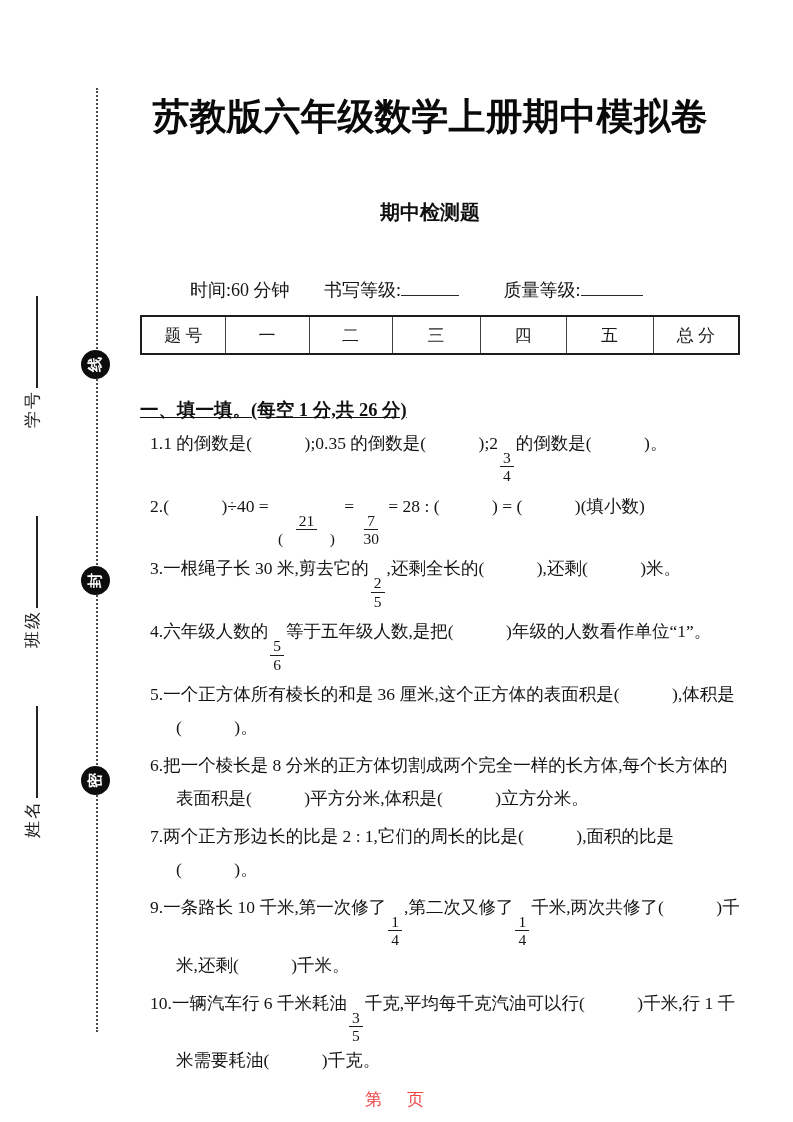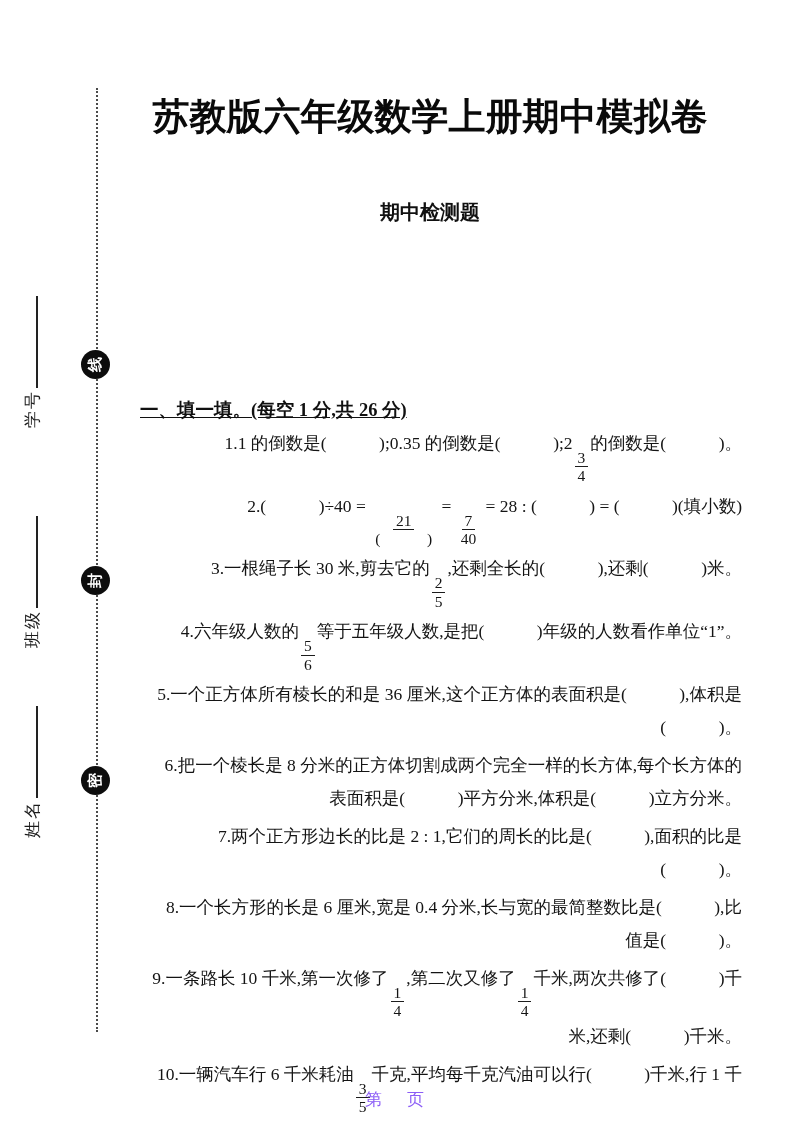--- a/index.html
+++ b/index.html
@@ -34,28 +34,28 @@
     border-collapse:collapse;table-layout:fixed;border:2.5px solid #1c1c1c;
     font-size:17px;color:#1a1a1a;}
   .score-table td{border:1px solid #3f3f3f;text-align:center;padding:0;}
   .score-table tr.hdr td{height:36px;}
   .score-table tr.scr td{height:32px;}
   
   .section-heading{position:absolute;left:140px;top:397px;font-size:18.5px;
     font-weight:bold;color:#101010;text-decoration:underline;}
   .questions{position:absolute;left:150px;top:427px;width:592px;
     font-size:17.5px;line-height:33px;color:#141414;}
-  .question{padding-left:26px;text-indent:-26px;margin-bottom:5px;text-align:right;}
+  .question{padding-left:26px;text-indent:-26px;margin-bottom:5px;}
   .frac{display:inline-flex;flex-direction:column;align-items:center;
     vertical-align:-14px;line-height:1.12;font-size:15.5px;margin:0 2px;text-indent:0;}
   .frac .num{padding:0 3px;border-bottom:1.5px solid #1c1c1c;}
   .frac .den{padding:0 3px;}
   
   .footer{position:absolute;left:0;top:1088px;width:793px;text-align:center;
-    font-size:17px;letter-spacing:4px;color:#8b5cf6;}
+    font-size:17px;letter-spacing:4px;color:#ef4444;}
 </style>
 </head>
 <body>
 
 <div class="page">
 
   <div class="seal-dotted"></div>
 
   <div class="margin-label" style="left:44px;top:405px;">
     <span>学号</span><span class="mlabel-line"></span>
@@ -73,60 +73,73 @@
   <div class="seal-badge" style="left:81px;top:566px;">
     <span>封</span>
   </div>
   <div class="seal-badge" style="left:81px;top:766px;">
     <span>密</span>
   </div>
 
   <h1 class="title">苏教版六年级数学上册期中模拟卷</h1>
   <h2 class="subtitle">期中检测题</h2>
 
+  <div class="info-row">
+    <span class="info-item">时间:60 分钟</span>
+    <span class="info-item"><span>书写等级:</span><span class="blank-line"></span></span>
+    <span class="info-item q" style="margin-left:10px;"><span>质量等级:</span><span class="blank-line" style="width:62px;"></span></span>
+  </div>
 
   <table class="score-table">
     <colgroup>
       <col style="width:84px;">
         <col style="width:84px;">
         <col style="width:83px;">
       <col style="width:88px;">
         <col style="width:86px;">
         <col style="width:87px;">
         <col style="width:86px;">
     </colgroup>
     <tbody>
+        <tr class="hdr">
+      <td>题  号</td>
+      <td>一</td>
+      <td>二</td>
+      <td>三</td>
+      <td>四</td>
+      <td>五</td>
+      <td>总  分</td>
+    </tr>
   </tbody>
     </table>
 
   <div class="section-heading">一、填一填。(每空 1 分,共 26 分)</div>
   <div class="questions">
       <div class="question">1.1 的倒数是(　　　);0.35 的倒数是(　　　);2<span class="frac">
           <span class="num">3</span>
           <span class="den">4</span>
         </span>的倒数是(　　　)。</div>
       <div class="question">2.(　　　)÷40 = <span class="frac">
           <span class="num">21</span>
           <span class="den">(　　　)</span>
         </span> = <span class="frac">
           <span class="num">7</span>
-          <span class="den">40</span>
+          <span class="den">30</span>
         </span> = 28 : (　　　) = (　　　)(填小数)</div>
       <div class="question">3.一根绳子长 30 米,剪去它的<span class="frac">
           <span class="num">2</span>
           <span class="den">5</span>
         </span>,还剩全长的(　　　),还剩(　　　)米。</div>
       <div class="question">4.六年级人数的<span class="frac">
           <span class="num">5</span>
           <span class="den">6</span>
         </span>等于五年级人数,是把(　　　)年级的人数看作单位“1”。</div>
       <div class="question">5.一个正方体所有棱长的和是 36 厘米,这个正方体的表面积是(　　　),体积是(　　　)。</div>
       <div class="question">6.把一个棱长是 8 分米的正方体切割成两个完全一样的长方体,每个长方体的表面积是(　　　)平方分米,体积是(　　　)立方分米。</div>
       <div class="question">7.两个正方形边长的比是 2 : 1,它们的周长的比是(　　　),面积的比是(　　　)。</div>
-      <div class="question">8.一个长方形的长是 6 厘米,宽是 0.4 分米,长与宽的最简整数比是(　　　),比值是(　　　)。</div>
       <div class="question">9.一条路长 10 千米,第一次修了<span class="frac">
           <span class="num">1</span>
           <span class="den">4</span>
         </span>,第二次又修了<span class="frac">
           <span class="num">1</span>
           <span class="den">4</span>
         </span>千米,两次共修了(　　　)千米,还剩(　　　)千米。</div>
       <div class="question">10.一辆汽车行 6 千米耗油<span class="frac">
           <span class="num">3</span>
           <span class="den">5</span>

